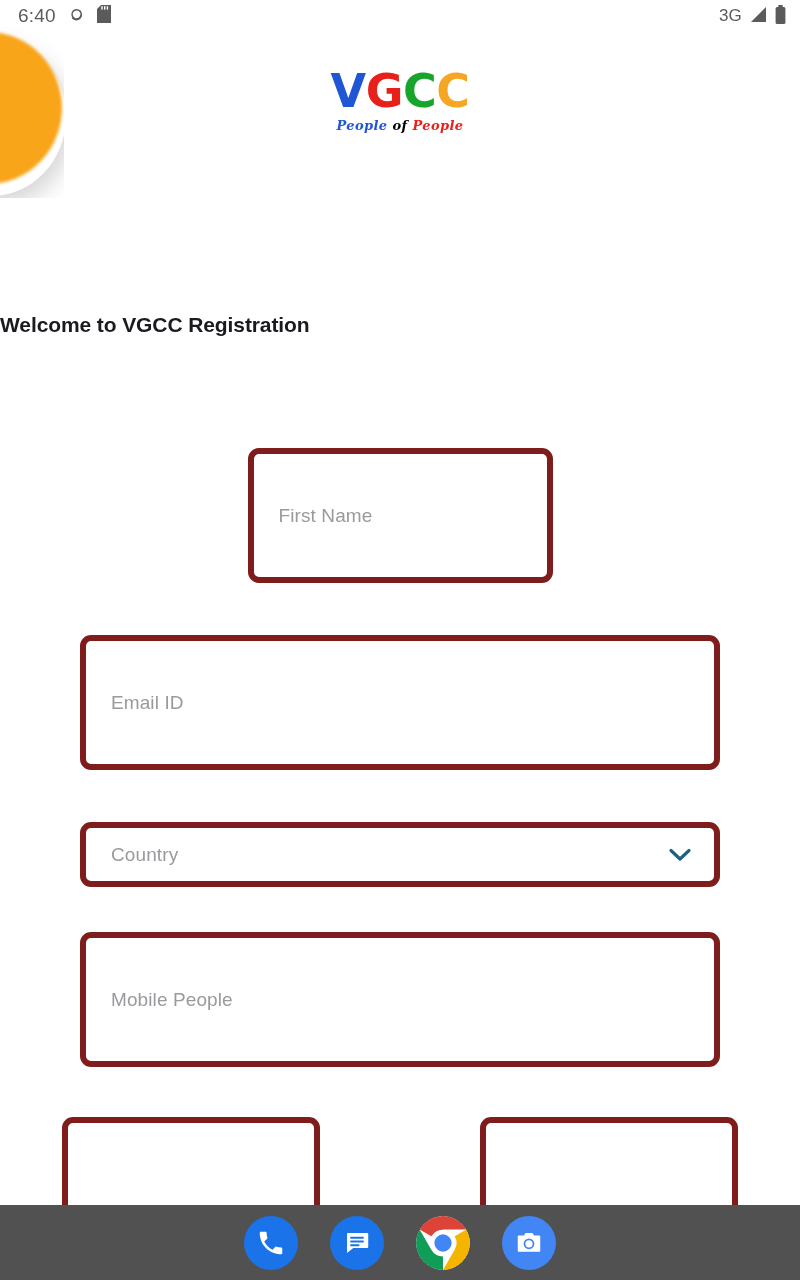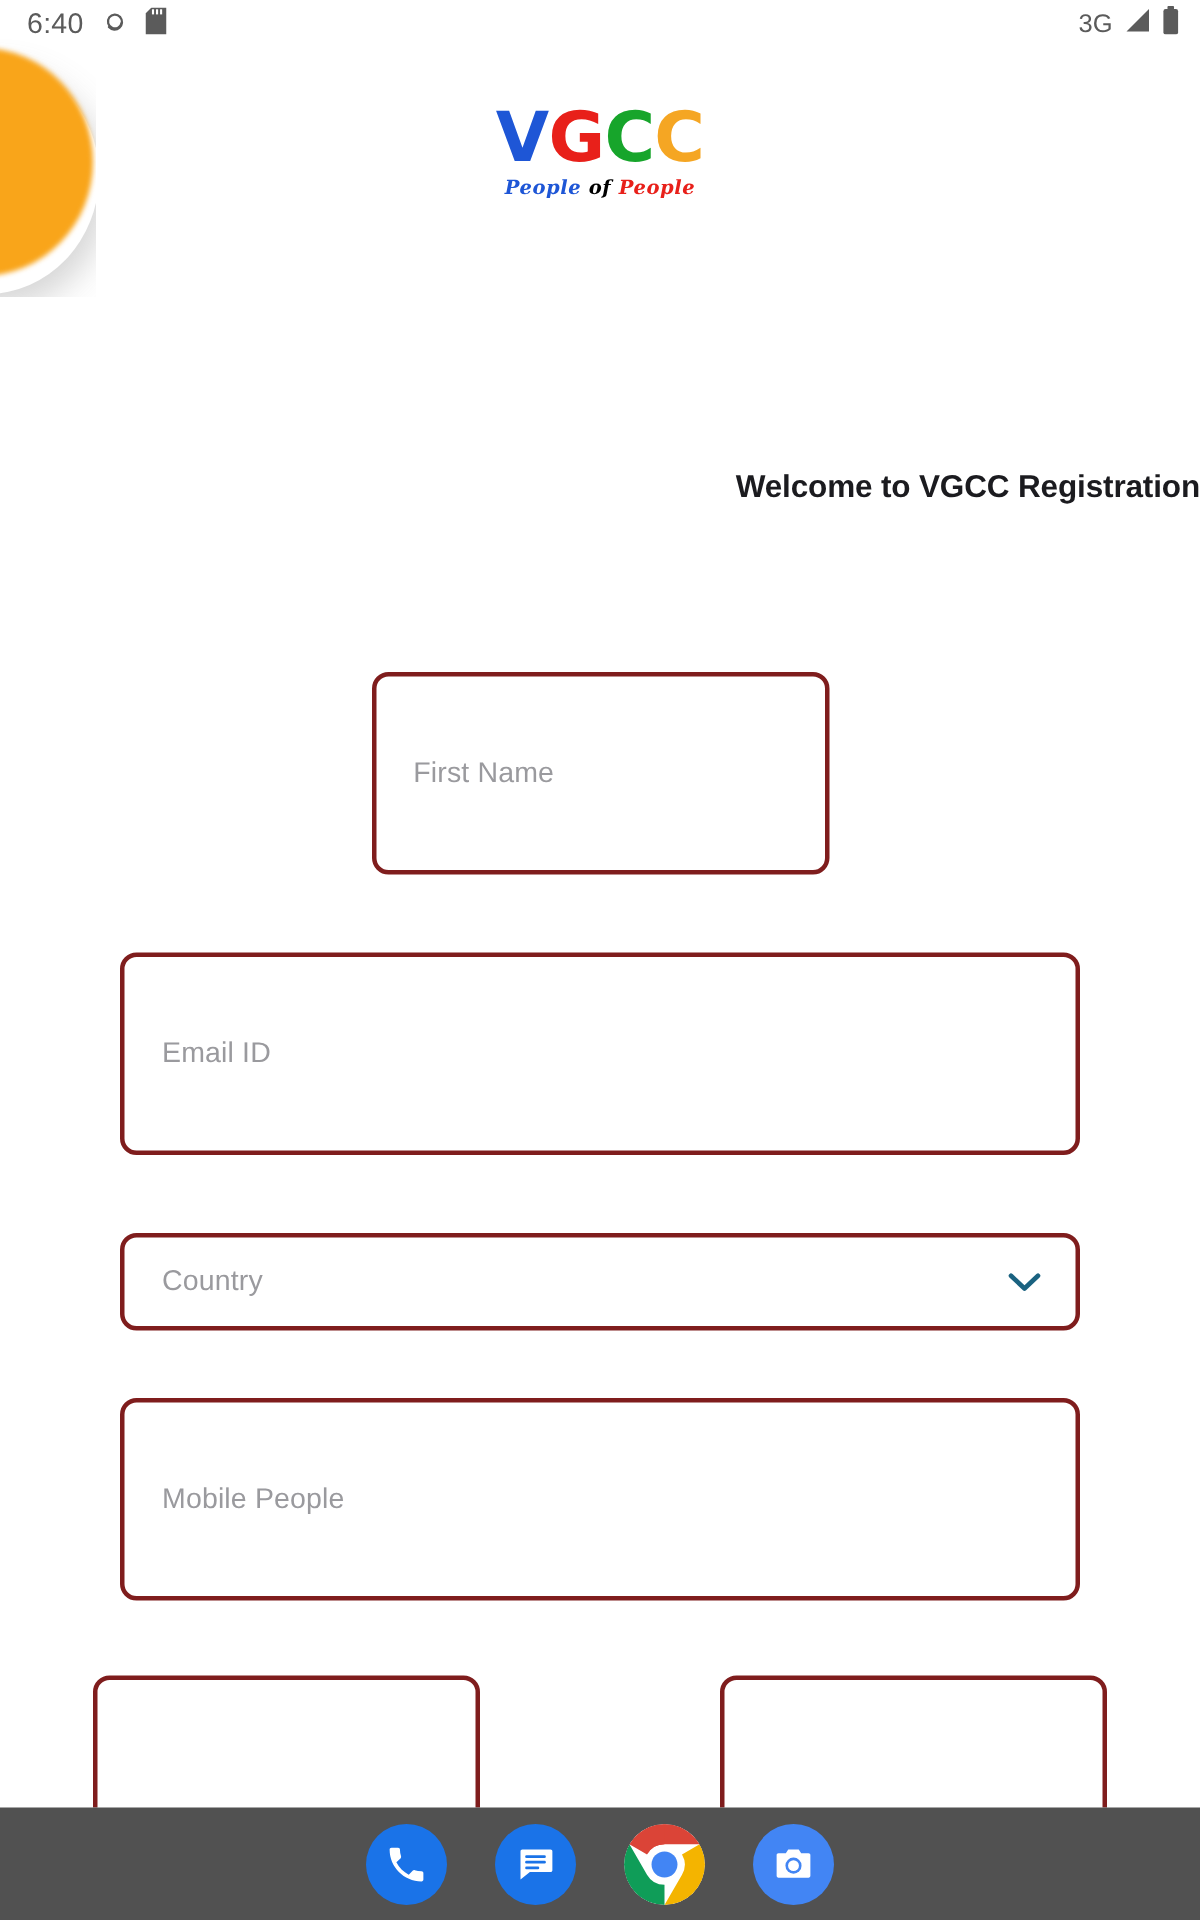--- a/index.html
+++ b/index.html
@@ -129,21 +129,21 @@
   .t-power { color: #1e56d6; }
   .t-of { color: #000000; }
   .t-people { color: #e8201a; }
 
   
   .welcome {
     position: absolute;
     top: 313px;
     left: 0;
     width: 800px;
-    text-align: right;
+    text-align: left;
     font-size: 21px;
     font-weight: bold;
     color: #1b1b1f;
     letter-spacing: -0.1px;
   }
 
   
   .form-area {
     position: absolute;
     top: 448px;
@@ -151,21 +151,21 @@
     width: 800px;
   }
   .field-row {
     display: flex;
     justify-content: center;
     gap: 27px;
   }
 
   .field {
     position: relative;
-    border: 3px solid #7f1d1d;
+    border: 6px solid #7f1d1d;
     border-radius: 11px;
     background: #ffffff;
     display: flex;
     align-items: center;
   }
   .field-text {
     font-size: 19px;
     color: #9a9a9e;
     letter-spacing: 0.1px;
     padding-left: 25px;

